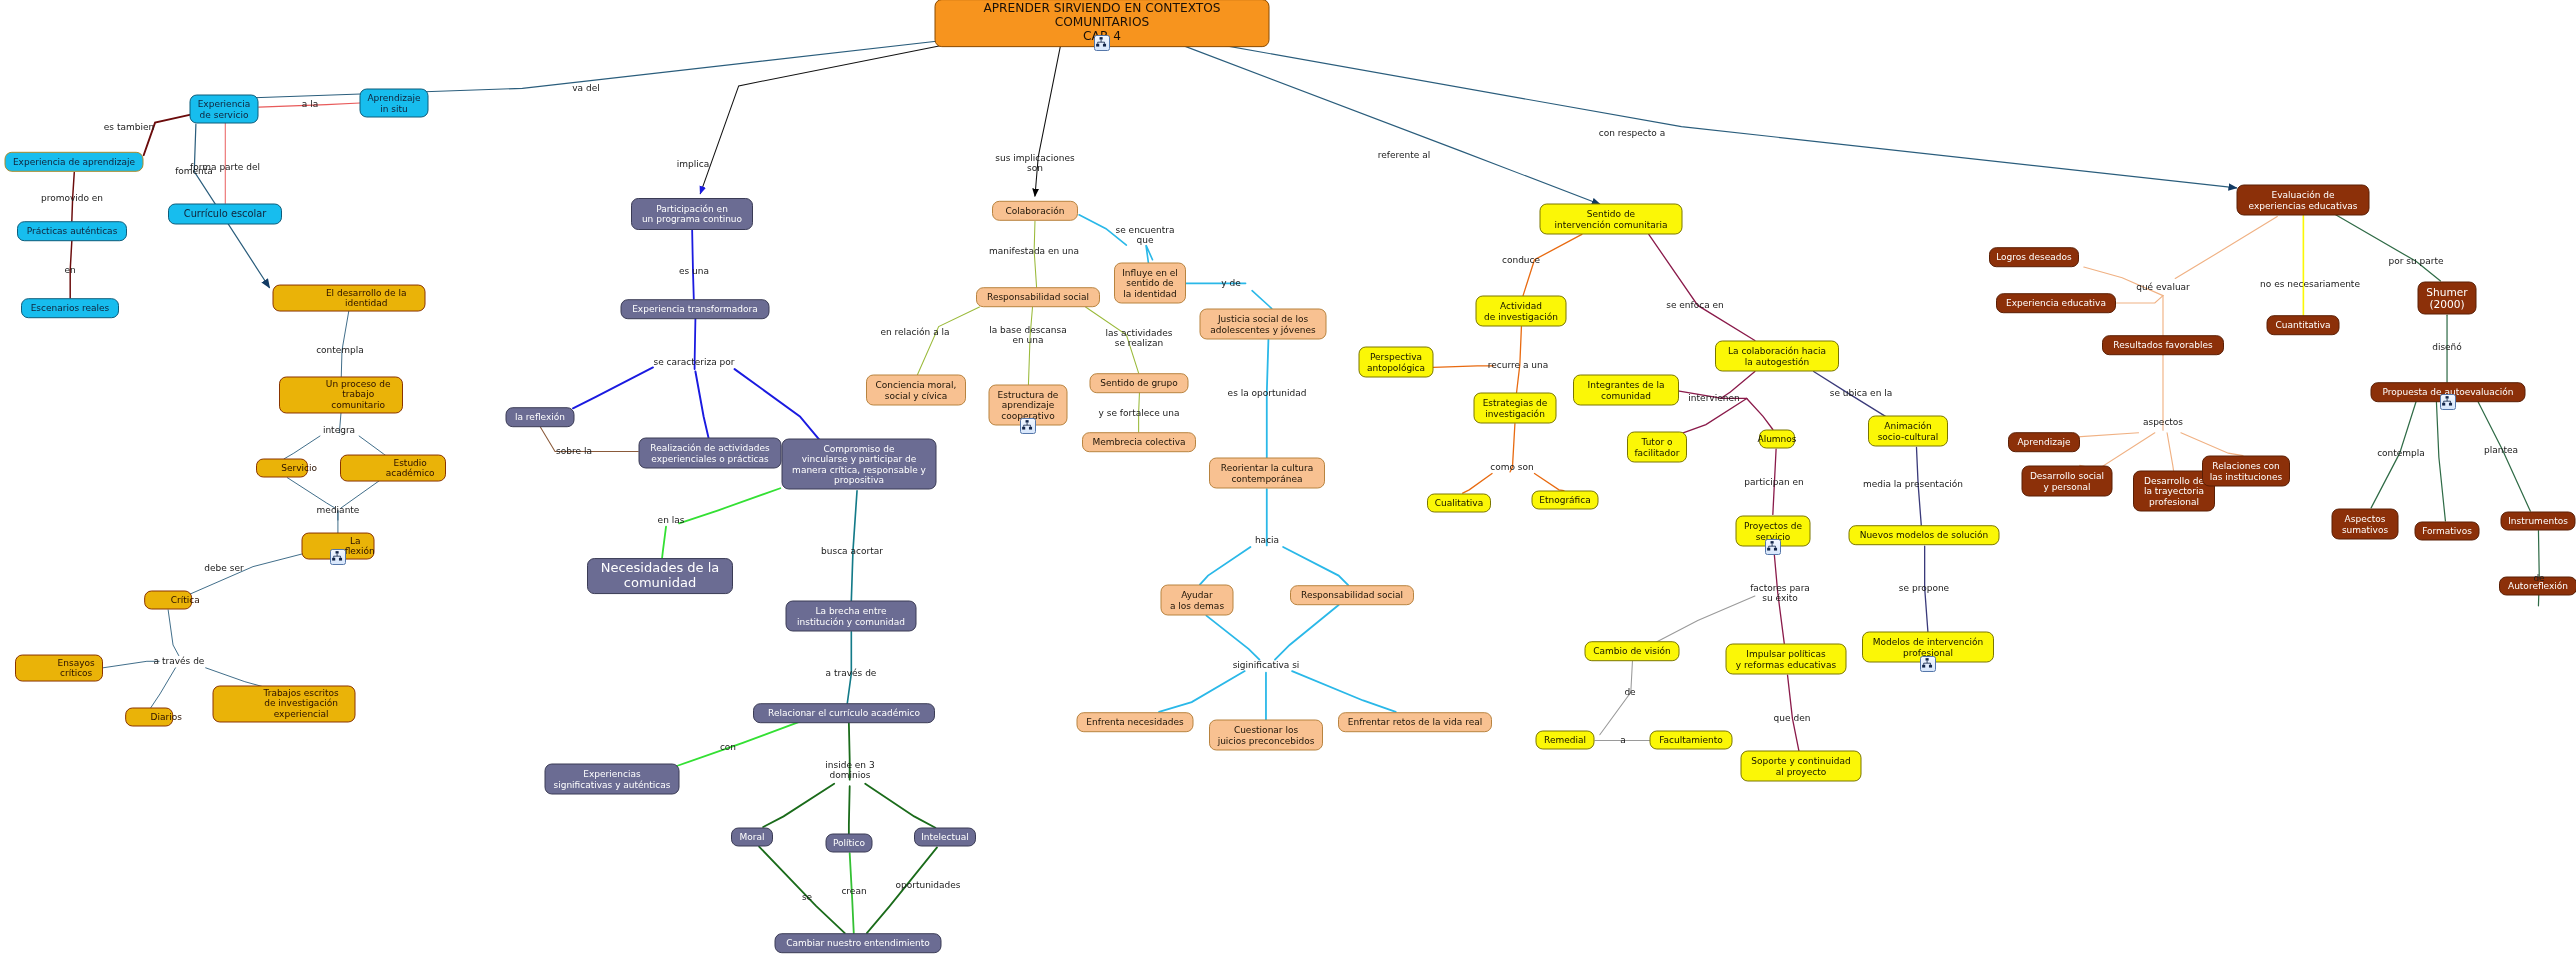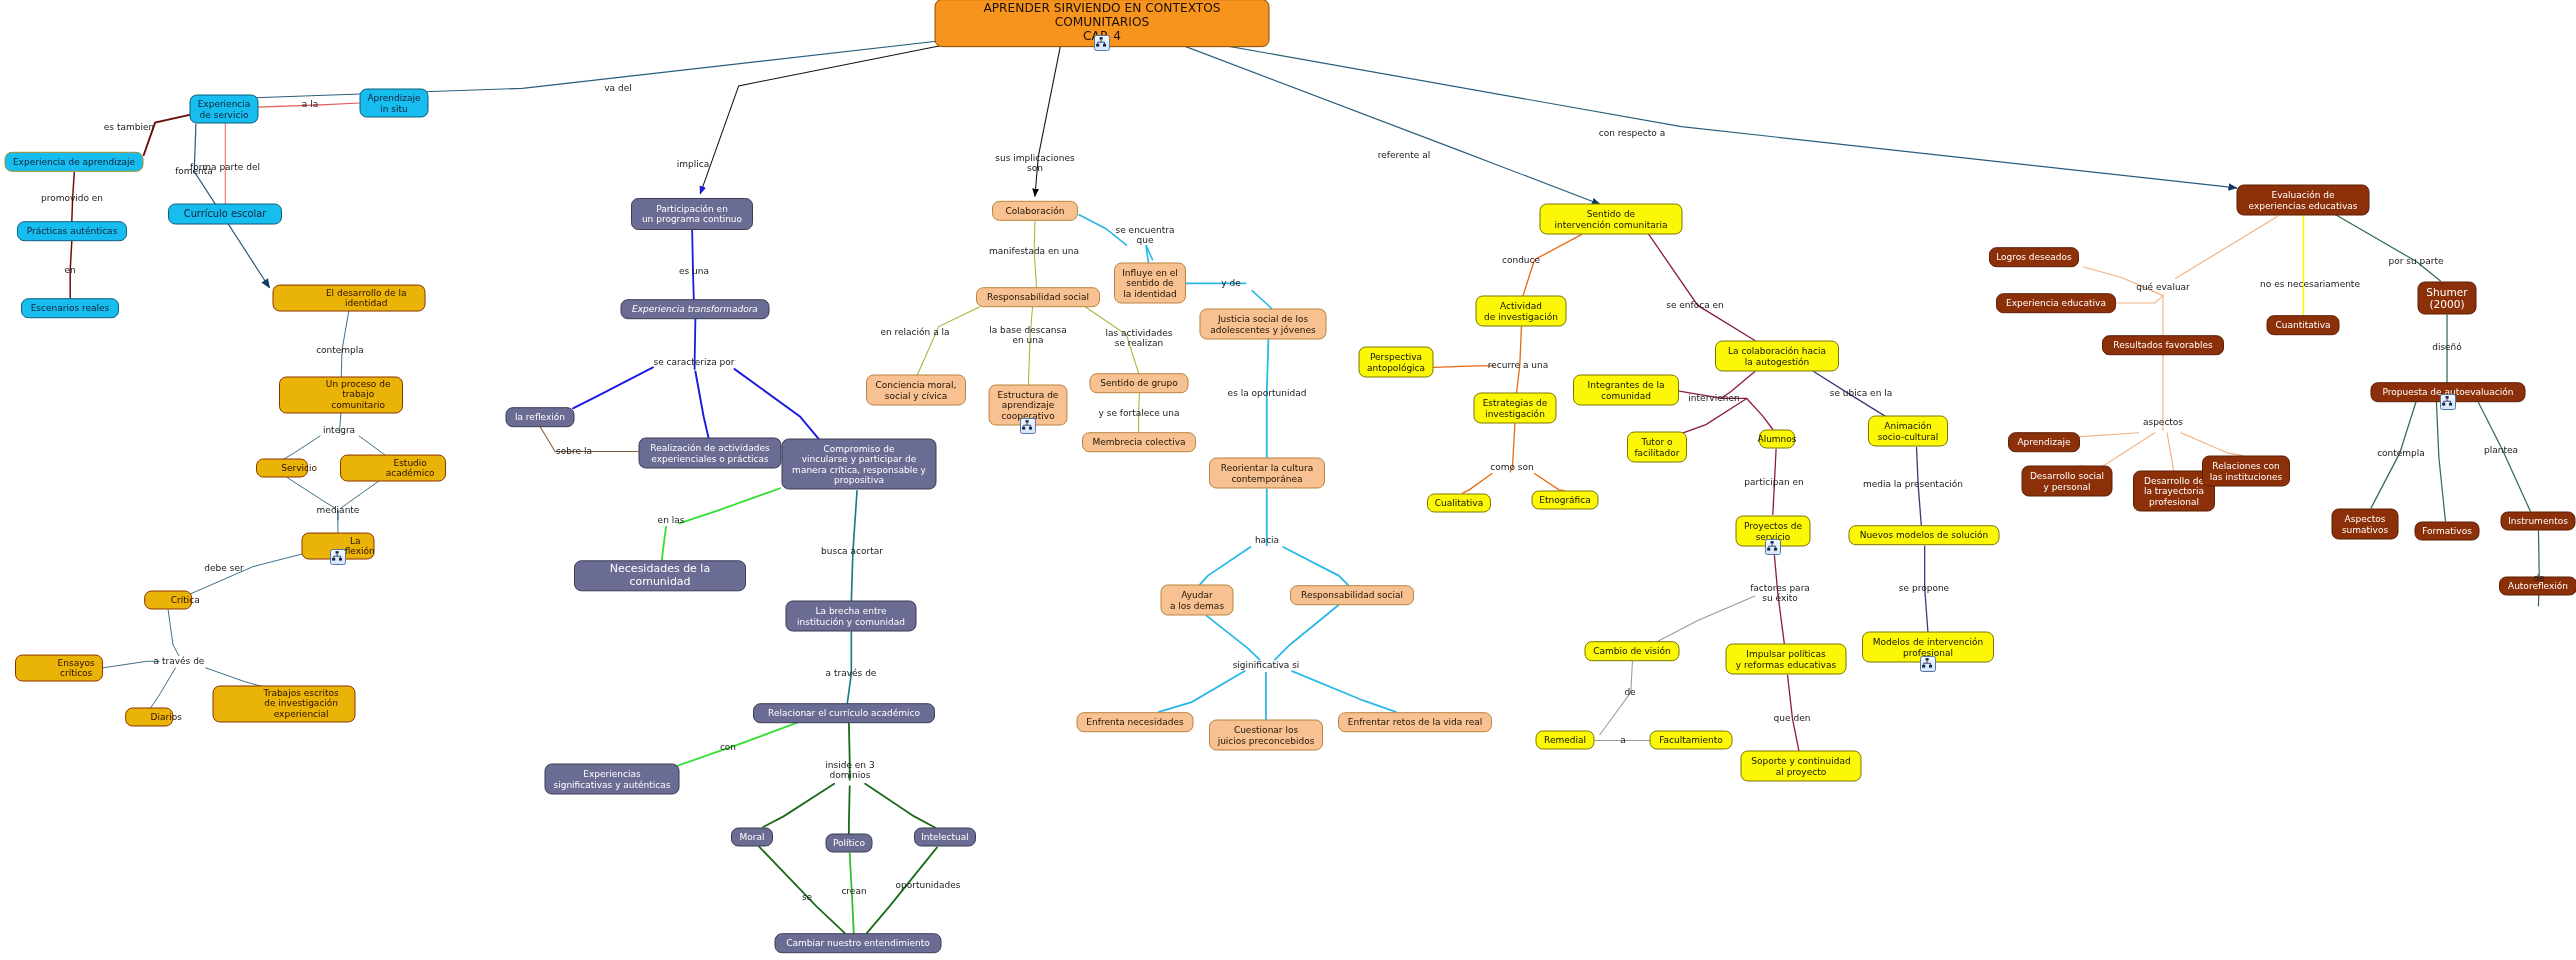--- a/index.html
+++ b/index.html
@@ -178,29 +178,29 @@
         <path d="M7.5 4.4 L7.5 7.6 M3.3 9.6 L3.3 7.6 L11.7 7.6 L11.7 9.6" stroke="#13264a" stroke-width="1" fill="none"></path>
       </svg>
     </div>
     <div class="node c-orange" style="left: 168px; top: 600px; width: 46px; min-height: 19px; font-size: 9px;">Crítica</div>
     <div class="node c-orange" style="left: 59px; top: 668px; width: 88px; min-height: 19.6px; font-size: 9px;">Ensayos críticos</div>
     <div class="node c-orange" style="left: 149px; top: 717px; width: 46px; min-height: 19px; font-size: 9px;">Diarios</div>
     <div class="node c-orange" style="left: 284px; top: 704px; width: 143px; min-height: 30px; font-size: 9px;">Trabajos escritos
 de investigación experiencial</div>
     <div class="node c-slate" style="left: 692px; top: 214px; width: 122px; min-height: 32px; font-size: 9px;">Participación en
 un programa continuo</div>
-    <div class="node c-slate" style="left: 695px; top: 309px; width: 149px; min-height: 19.6px; font-size: 9px; font-style: italic;">Experiencia transformadora</div>
+    <div class="node c-slate" style="left: 695px; top: 309px; width: 149px; min-height: 19.6px; font-size: 9px;">Experiencia transformadora</div>
     <div class="node c-slate" style="left: 540px; top: 417px; width: 69px; min-height: 19.6px; font-size: 9px;">la reflexión</div>
     <div class="node c-slate" style="left: 710px; top: 453px; width: 143px; min-height: 31px; font-size: 9px;">Realización de actividades
 experienciales o prácticas</div>
     <div class="node c-slate" style="left: 859px; top: 464px; width: 155px; min-height: 51px; font-size: 9px;">Compromiso de
 vincularse y participar de
 manera crítica, responsable y
 propositiva</div>
-    <div class="node c-slate" style="left: 660px; top: 576px; width: 172px; min-height: 19.6px; font-size: 11px;">Necesidades de la comunidad</div>
+    <div class="node c-slate" style="left: 660px; top: 576px; width: 146px; min-height: 19.6px; font-size: 13px;">Necesidades de la comunidad</div>
     <div class="node c-slate" style="left: 851px; top: 616px; width: 131px; min-height: 31px; font-size: 9px;">La brecha entre
 institución y comunidad</div>
     <div class="node c-slate" style="left: 844px; top: 713px; width: 182px; min-height: 19.6px; font-size: 9px;">Relacionar el currículo académico</div>
     <div class="node c-slate" style="left: 612px; top: 779px; width: 135px; min-height: 31px; font-size: 9px;">Experiencias
 significativas y auténticas</div>
     <div class="node c-slate" style="left: 752px; top: 837px; width: 42px; min-height: 19px; font-size: 9px;">Moral</div>
     <div class="node c-slate" style="left: 849px; top: 843px; width: 47px; min-height: 19px; font-size: 9px;">Político</div>
     <div class="node c-slate" style="left: 945px; top: 837px; width: 62px; min-height: 19px; font-size: 9px;">Intelectual</div>
     <div class="node c-slate" style="left: 858px; top: 943px; width: 167px; min-height: 19.6px; font-size: 9px;">Cambiar nuestro entendimiento</div>
     <div class="node c-peach" style="left: 1035px; top: 211px; width: 86px; min-height: 20.4px; font-size: 9px;">Colaboración</div>
@@ -304,21 +304,21 @@
     <div class="node c-brown" style="left: 2174px; top: 491px; width: 82px; min-height: 41px; font-size: 9px;">Desarrollo de
 la trayectoria
 profesional</div>
     <div class="node c-brown" style="left: 2246px; top: 471px; width: 88px; min-height: 31px; font-size: 9px;">Relaciones con
 las instituciones</div>
     <div class="node c-brown" style="left: 2365px; top: 524px; width: 67px; min-height: 31px; font-size: 9px;">Aspectos
 sumativos</div>
     <div class="node c-brown" style="left: 2447px; top: 531px; width: 65px; min-height: 19px; font-size: 9px;">Formativos</div>
     <div class="node c-brown" style="left: 2538px; top: 521px; width: 75px; min-height: 19px; font-size: 9px;">Instrumentos</div>
     <div class="node c-brown" style="left: 2538px; top: 586px; width: 78px; min-height: 19px; font-size: 9px;">Autoreflexión</div>
-    <div class="lbl" style="left: 618px; top: 88px; font-size: 9px;">va del</div>
+    <div class="lbl" style="left: 586px; top: 88px; font-size: 9px;">va del</div>
     <div class="lbl" style="left: 310px; top: 104px; font-size: 9px;">a la</div>
     <div class="lbl" style="left: 129px; top: 127px; font-size: 9px;">es tambien</div>
     <div class="lbl" style="left: 225px; top: 167px; font-size: 9px;">forma parte del</div>
     <div class="lbl" style="left: 72px; top: 198px; font-size: 9px;">promovido en</div>
     <div class="lbl" style="left: 70px; top: 270px; font-size: 9px;">en</div>
     <div class="lbl" style="left: 194px; top: 171px; font-size: 9px;">fomenta</div>
     <div class="lbl" style="left: 340px; top: 350px; font-size: 9px;">contempla</div>
     <div class="lbl" style="left: 339px; top: 430px; font-size: 9px;">integra</div>
     <div class="lbl" style="left: 338px; top: 510px; font-size: 9px;">mediante</div>
     <div class="lbl" style="left: 224px; top: 568px; font-size: 9px;">debe ser</div>

